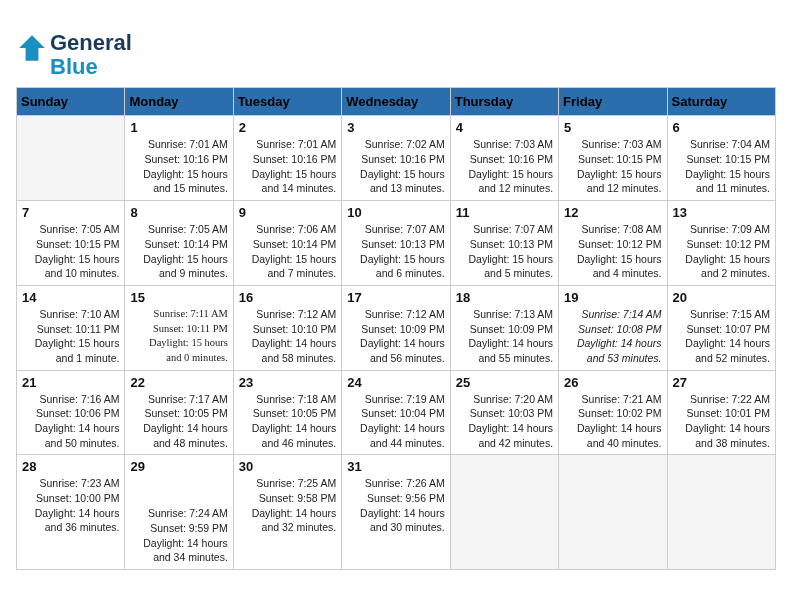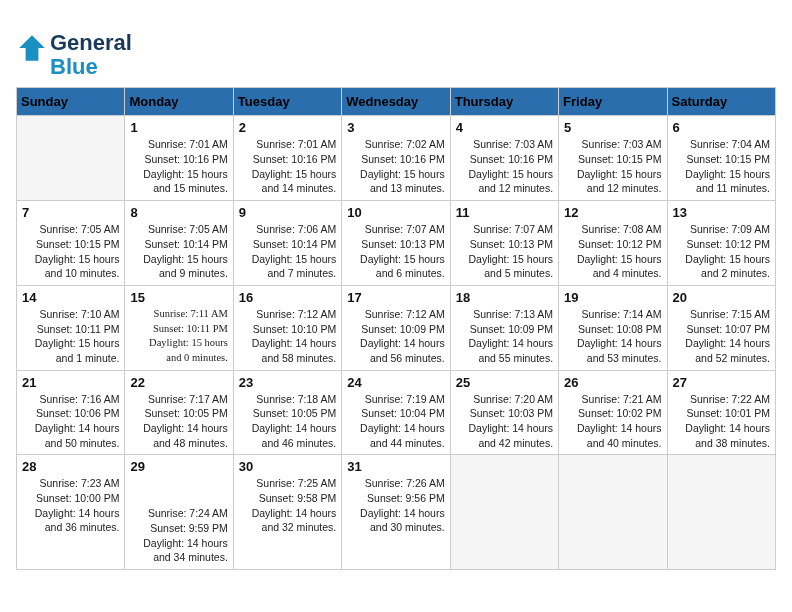--- a/index.html
+++ b/index.html
@@ -244,21 +244,21 @@
         </td>
         <td>
           <div class="day-number">18</div>
           <div class="day-info" style="white-space: pre-line;">Sunrise: 7:13 AM
 Sunset: 10:09 PM
 Daylight: 14 hours
 and 55 minutes.</div>
         </td>
         <td>
           <div class="day-number">19</div>
-          <div class="day-info" style="white-space: pre-line;">Sunrise: 7:14 AM
+          <div class="day-info" style="white-space: pre-line; font-style: italic;">Sunrise: 7:14 AM
 Sunset: 10:08 PM
 Daylight: 14 hours
 and 53 minutes.</div>
         </td>
         <td>
           <div class="day-number">20</div>
           <div class="day-info" style="white-space: pre-line;">Sunrise: 7:15 AM
 Sunset: 10:07 PM
 Daylight: 14 hours
 and 52 minutes.</div>

